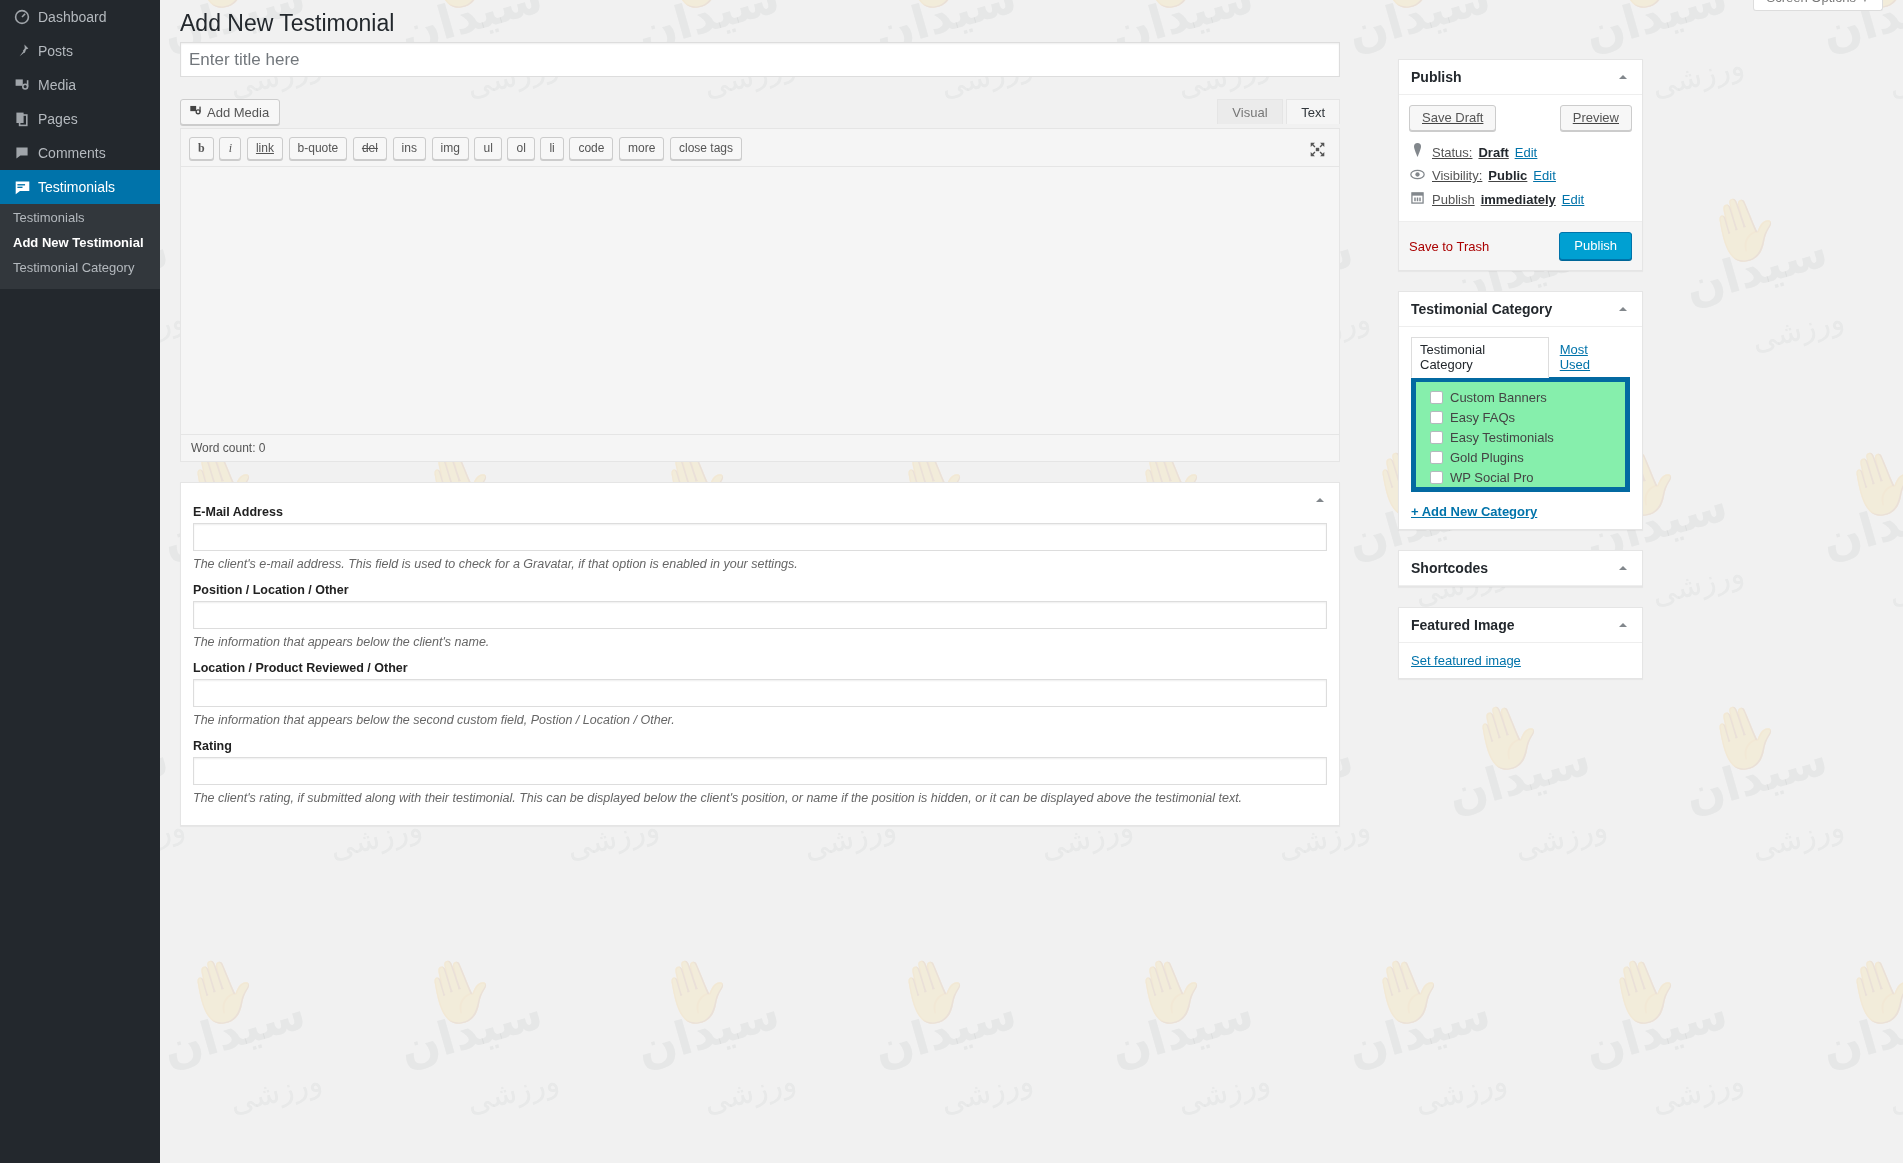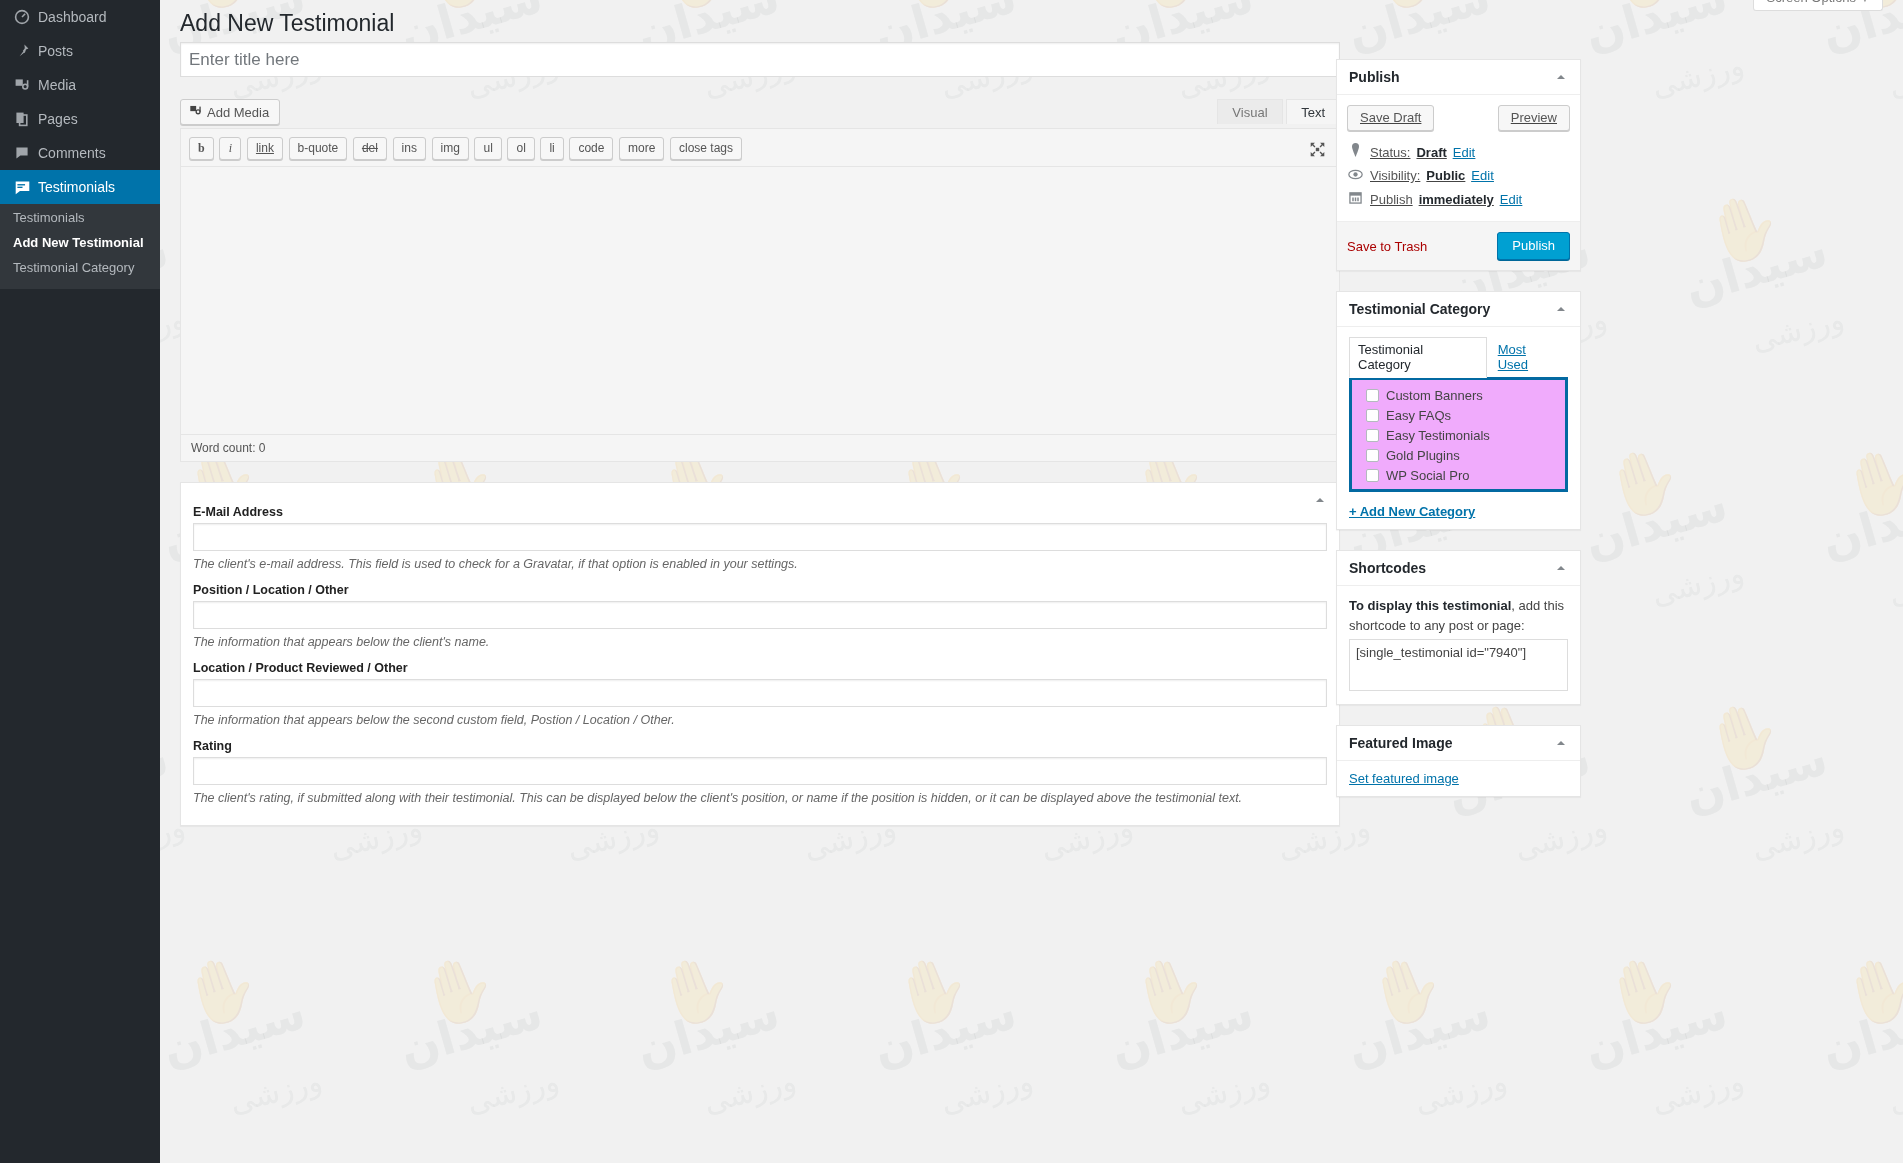--- a/index.html
+++ b/index.html
@@ -140,21 +140,21 @@
     position: relative;
     padding: 0 20px;
   }
   #post-body-content {
     position: absolute;
     left: 20px; top: 0;
     width: 1160px;
   }
   #postbox-container {
     position: absolute;
-    left: 1176px; top: 17px;
+    left: 1238px; top: 17px;
     width: 245px;
   }
 
   
   #titlediv input {
     width: 100%;
     height: 35px;
     padding: 3px 8px;
     font-size: 17px;
     line-height: 100%;
@@ -417,22 +417,22 @@
     border-bottom-color: #fff;
   }
   .cat-tab.inactive {
     border-color: transparent;
     background: transparent;
     color: #0073aa;
     text-decoration: underline;
     padding-left: 10px;
   }
   .cat-list {
-    border: 3px solid #0369a1;
-    background: #f0abfc;
+    border: 5px solid #0369a1;
+    background: #86efac;
     height: 115px;
     overflow: auto;
     padding: 6px 8px;
   }
   .cat-item {
     display: flex;
     align-items: center;
     gap: 7px;
     padding: 2px 0 3px 6px;
     font-size: 13px;
@@ -969,26 +969,20 @@
         </div>
       </div>
 
       <div class="side-box">
         <h2 class="hndle">Shortcodes</h2>
         <div class="handlediv">
           <svg width="12" height="12" viewBox="0 0 12 12">
               <path d="M2 8l4-4 4 4z" fill="#82878c"></path>
             </svg>
         </div>
-        <div class="side-inside">
-          <p class="sc-desc">
-            <b>To display this testimonial</b><span>, add this shortcode to any post or page:</span>
-          </p>
-          <textarea class="sc-box" style="">[single_testimonial id="7940"]</textarea>
-        </div>
       </div>
 
       <div class="side-box">
         <h2 class="hndle">Featured Image</h2>
         <div class="handlediv">
           <svg width="12" height="12" viewBox="0 0 12 12">
               <path d="M2 8l4-4 4 4z" fill="#82878c"></path>
             </svg>
         </div>
         <div class="side-inside">

